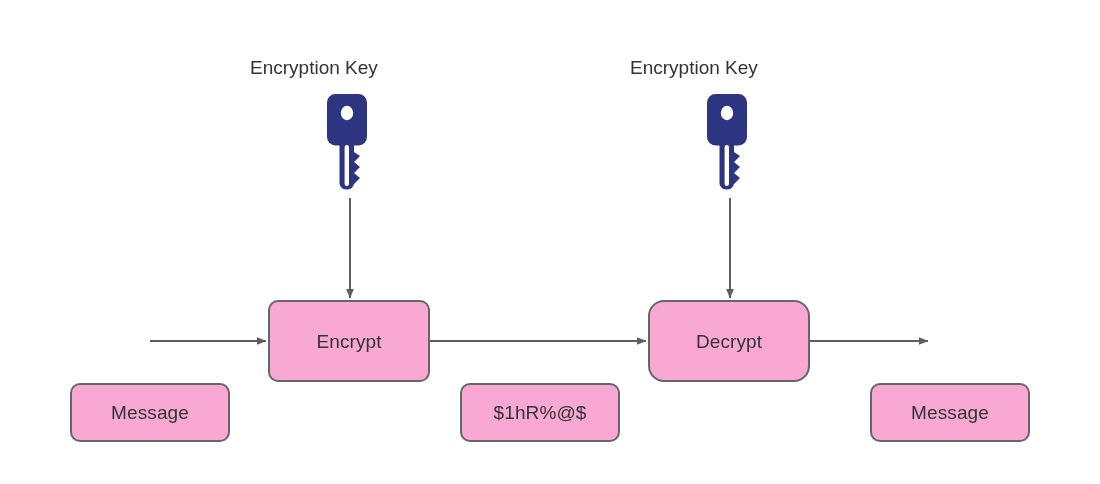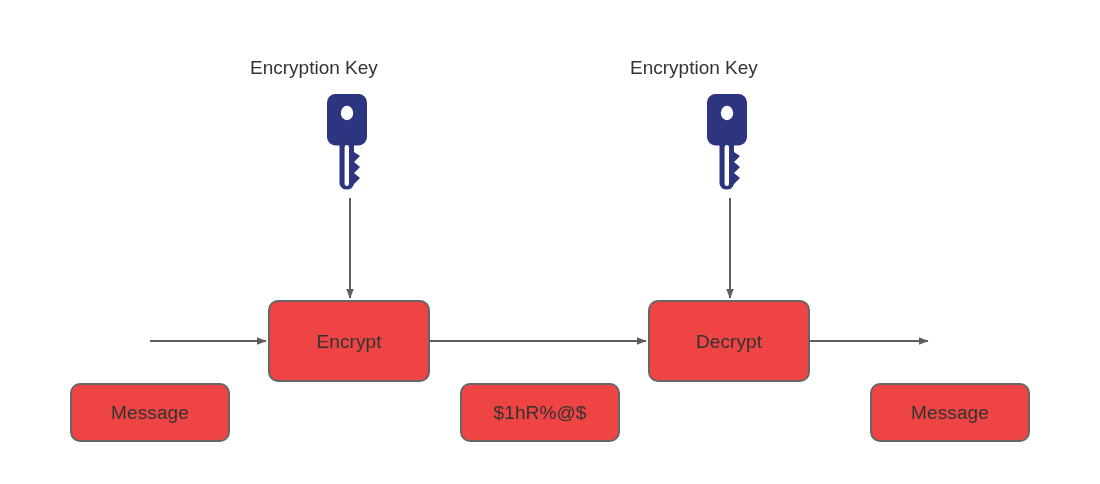--- a/index.html
+++ b/index.html
@@ -19,38 +19,39 @@
     left: 0;
     top: 0;
     width: 1100px;
     height: 484px;
   }
   .node-box {
     position: absolute;
     box-sizing: border-box;
     border: 2px solid #666666;
     border-radius: 10px;
-    background: #ef4444;
+    background: #f9a8d4;
     display: flex;
     align-items: center;
     justify-content: center;
     color: #333333;
     font-size: 19px;
     font-family: "Liberation Sans", sans-serif;
     line-height: 1;
     letter-spacing: 0.1px;
   }
   .proc-box {
     left: 268px;
     top: 300px;
     width: 162px;
     height: 82px;
   }
   .proc-box.decrypt {
     left: 648px;
+    border-radius: 16px;
   }
   .data-box {
     height: 59px;
     font-size: 19px;
   }
   .msg-in {
     left: 70px;
     top: 383px;
     width: 160px;
   }

